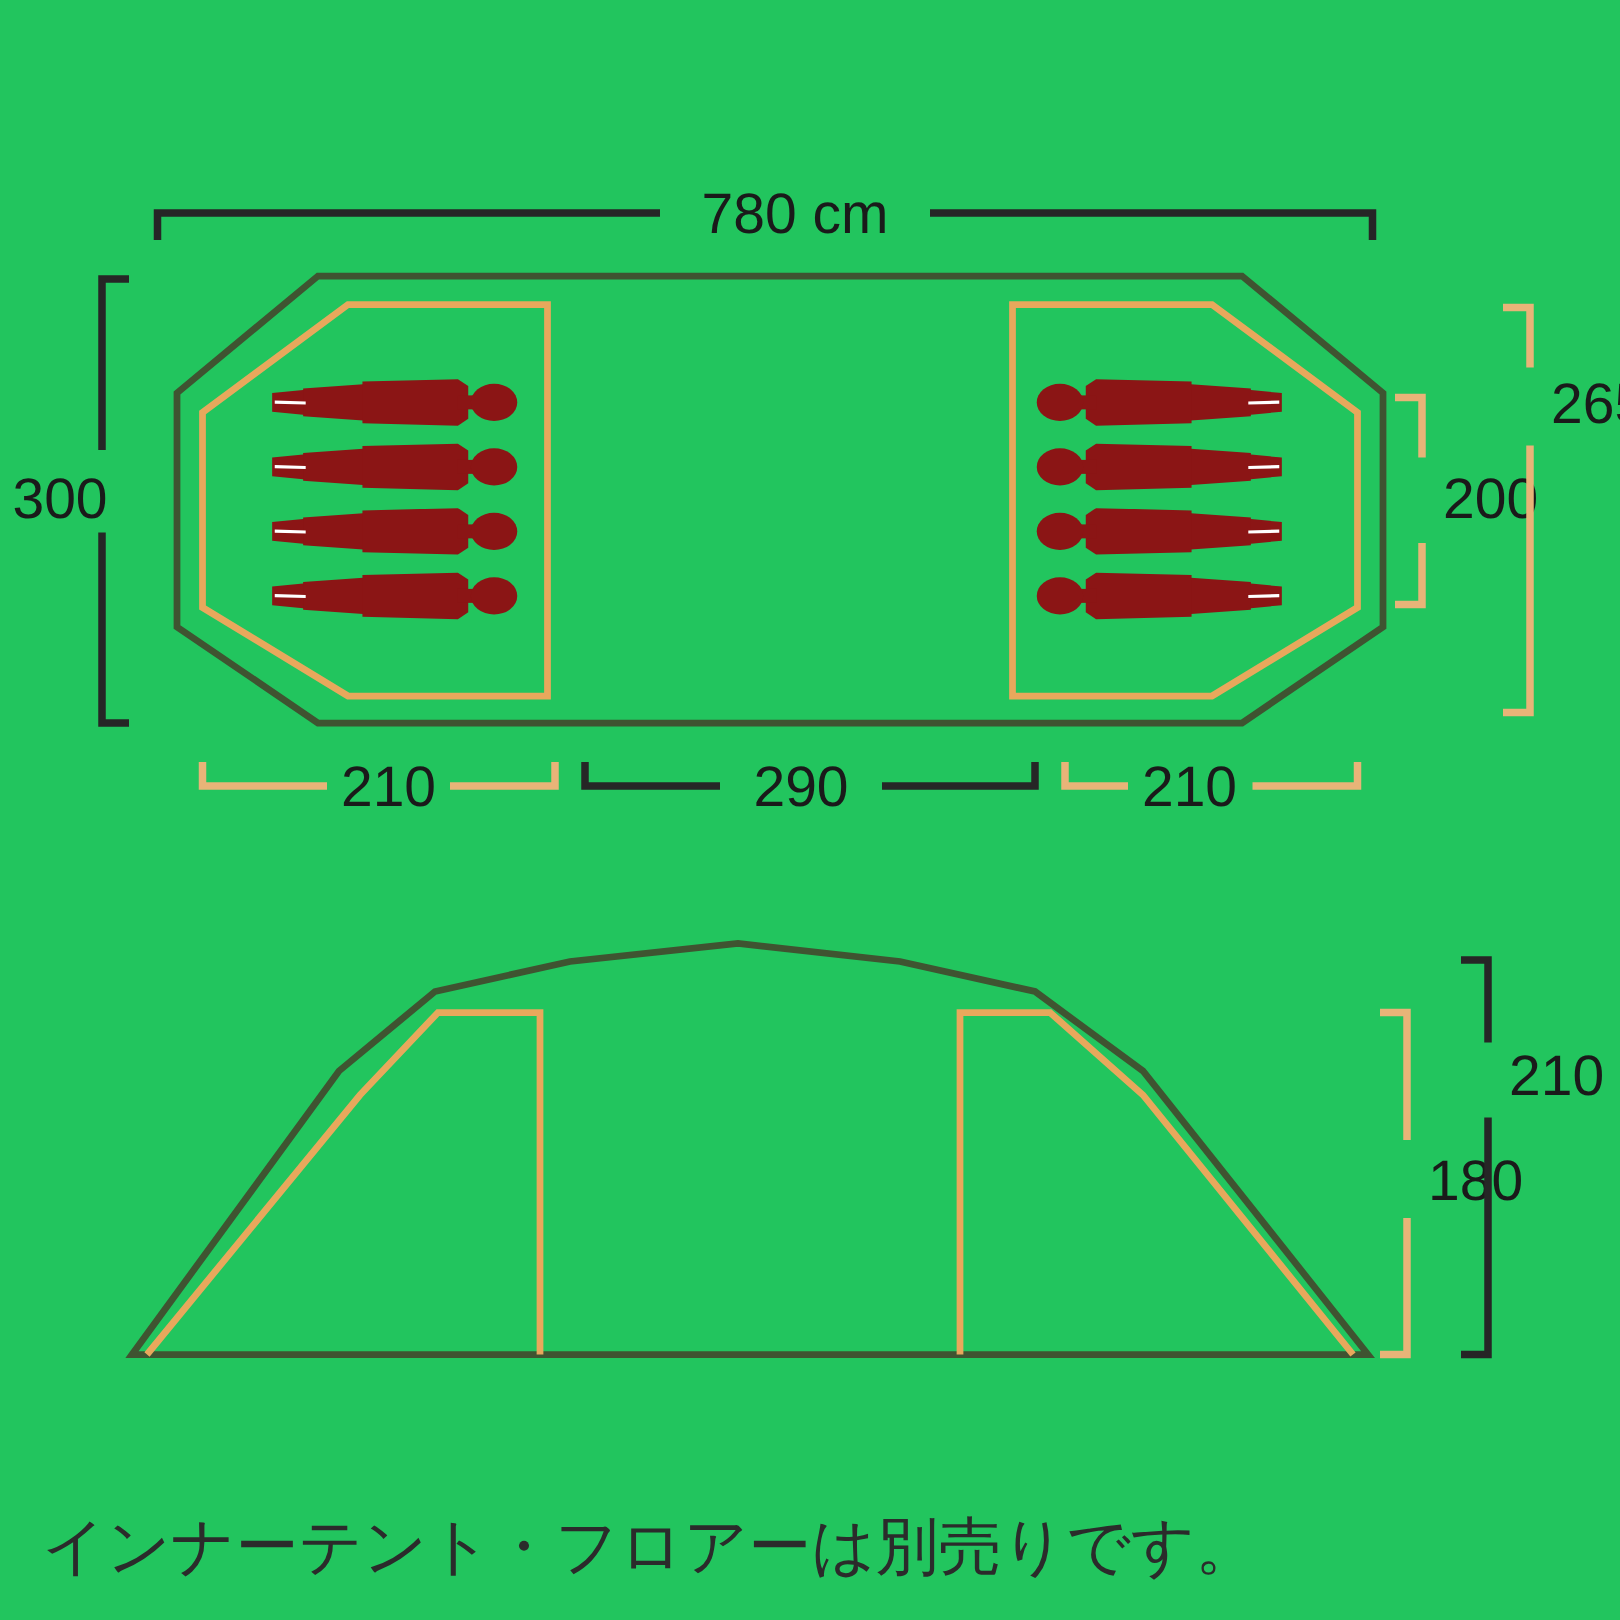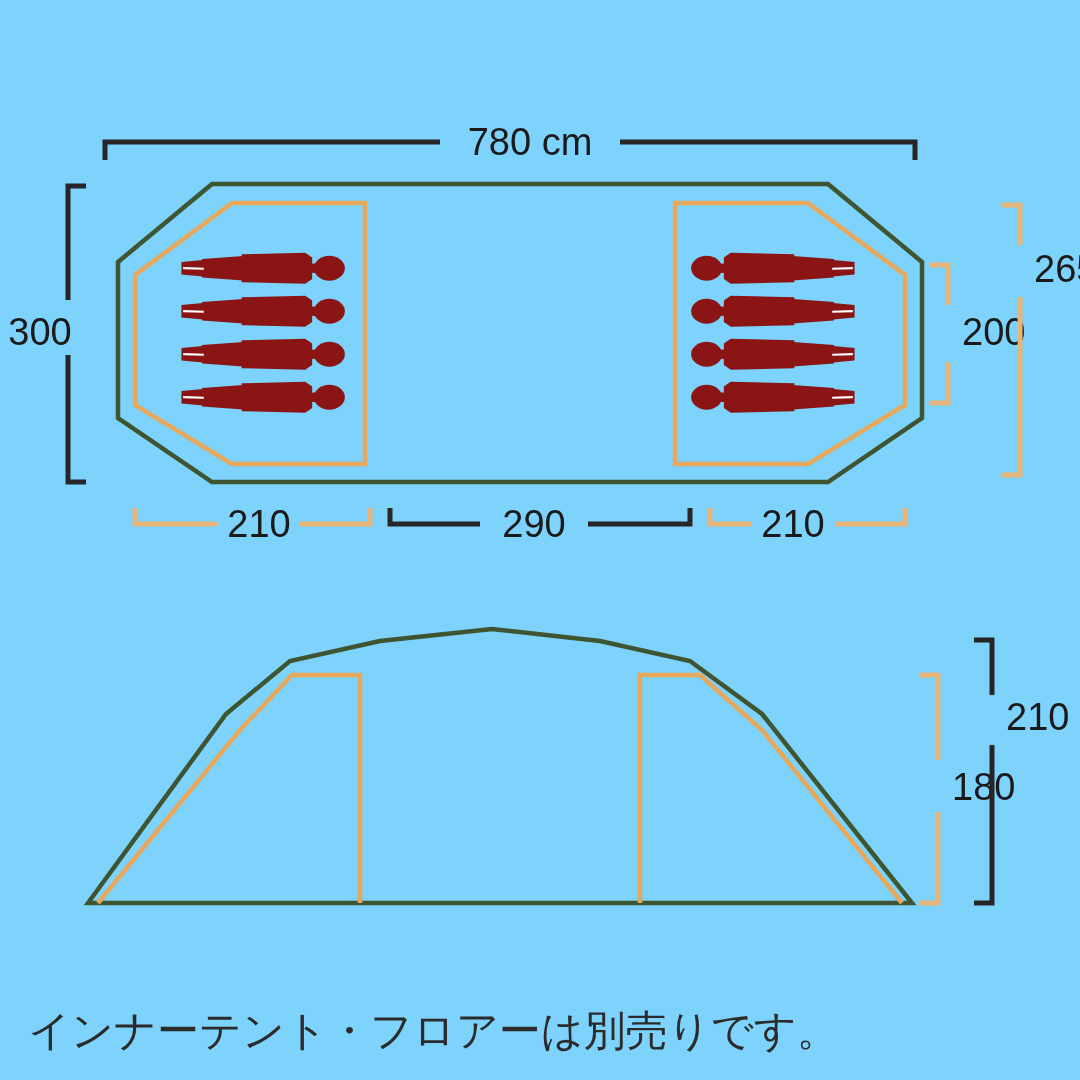--- a/index.html
+++ b/index.html
@@ -11,21 +11,21 @@
     width: 1080px;
     height: 1080px;
     font-family: "Liberation Sans", sans-serif;
     color: #1a1a1a;
     overflow: hidden;
   }
   #diagram-root {
     position: relative;
     width: 1080px;
     height: 1080px;
-    background: #7dd3fc;
+    background: #22c55e;
   }
   #tent-svg {
     position: absolute;
     left: 0;
     top: 0;
     width: 1080px;
     height: 1080px;
     display: block;
   }
   .dim-text {

